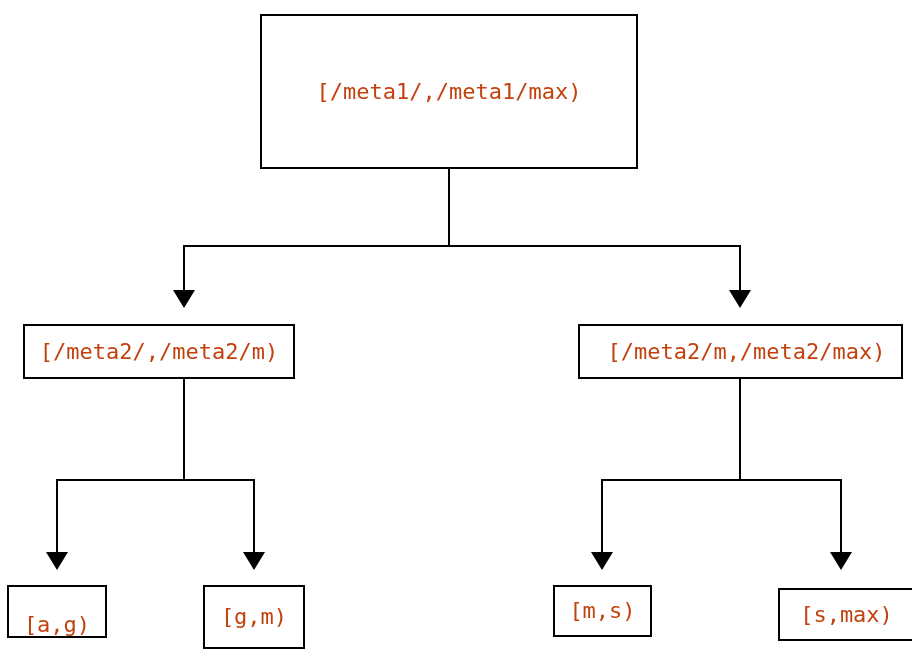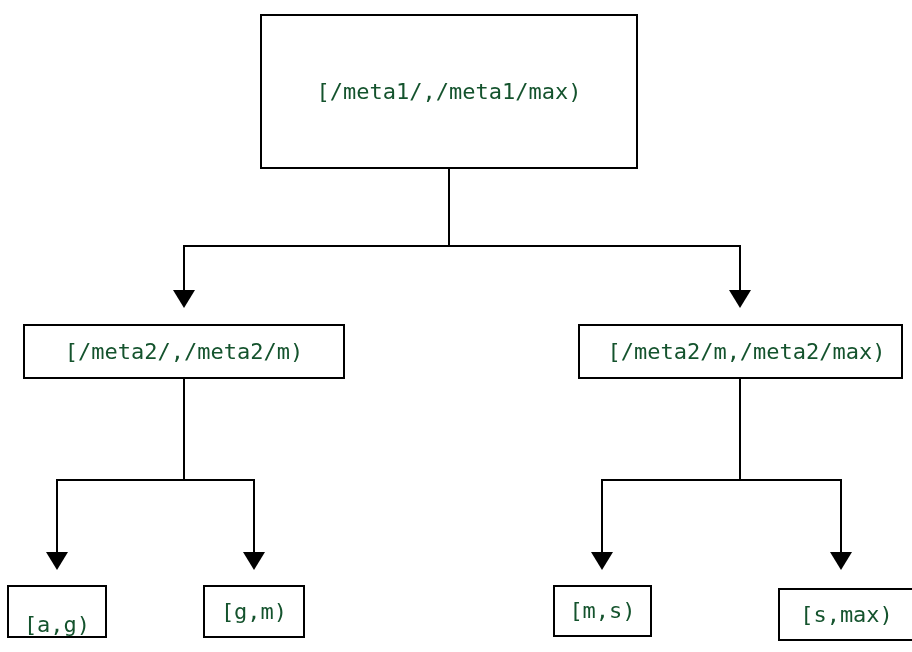--- a/index.html
+++ b/index.html
@@ -20,33 +20,33 @@
     left: 0;
     top: 0;
     width: 912px;
     height: 652px;
   }
   .node {
     position: absolute;
     box-sizing: border-box;
     border: 2px solid #000000;
     background: #ffffff;
-    color: #14532d;
+    color: #c2410c;
     display: flex;
     align-items: center;
     justify-content: center;
     font-size: 22px;
     line-height: 1;
     white-space: nowrap;
   }
   .node-root      { left: 260px; top: 14px;  width: 378px; height: 155px; }
-  .node-left      { left: 23px;  top: 324px; width: 322px; height: 55px; }
+  .node-left      { left: 23px;  top: 324px; width: 272px; height: 55px; }
   .node-right     { left: 578px; top: 324px; width: 325px; height: 55px; padding-left: 12px; }
   .node-leaf-ag   { left: 7px;   top: 585px; width: 100px; height: 53px; align-items: flex-end; }
-  .node-leaf-gm   { left: 203px; top: 585px; width: 102px; height: 53px; }
+  .node-leaf-gm   { left: 203px; top: 585px; width: 102px; height: 64px; }
   .node-leaf-ms   { left: 553px; top: 585px; width: 99px;  height: 52px; }
   .node-leaf-smax { left: 778px; top: 588px; width: 137px; height: 53px; }
 </style>
 </head>
 <body>
 
 <div class="canvas">
 
   <svg class="edges" width="912" height="652" viewBox="0 0 912 652" xmlns="http://www.w3.org/2000/svg">
 

